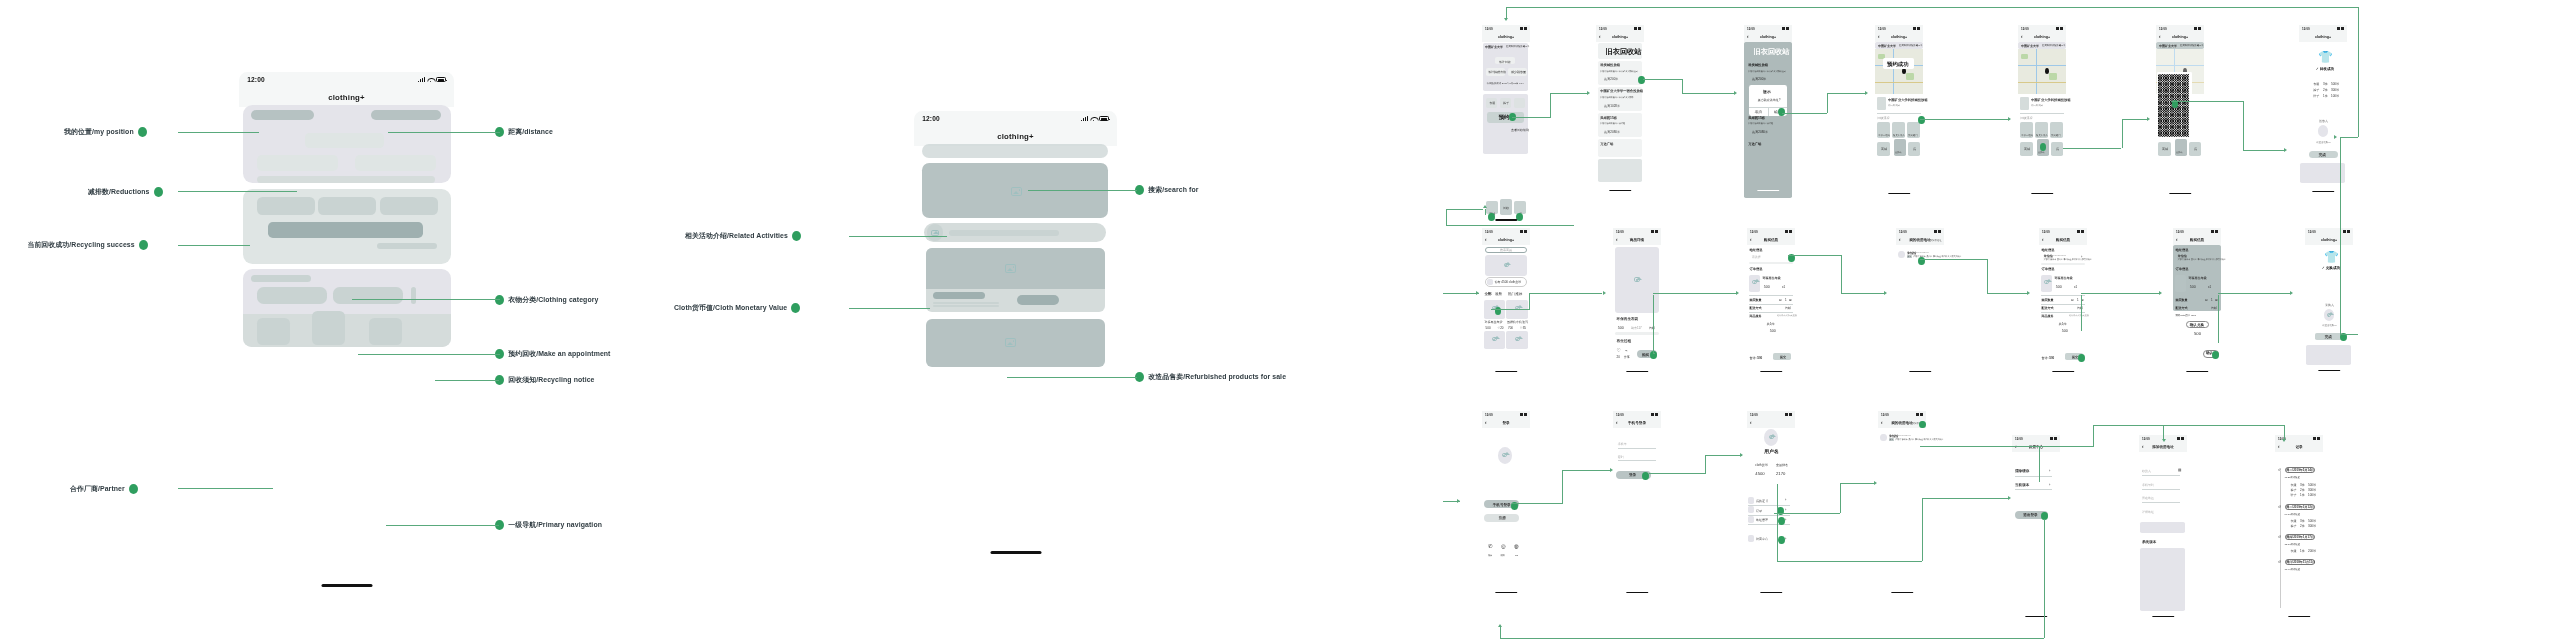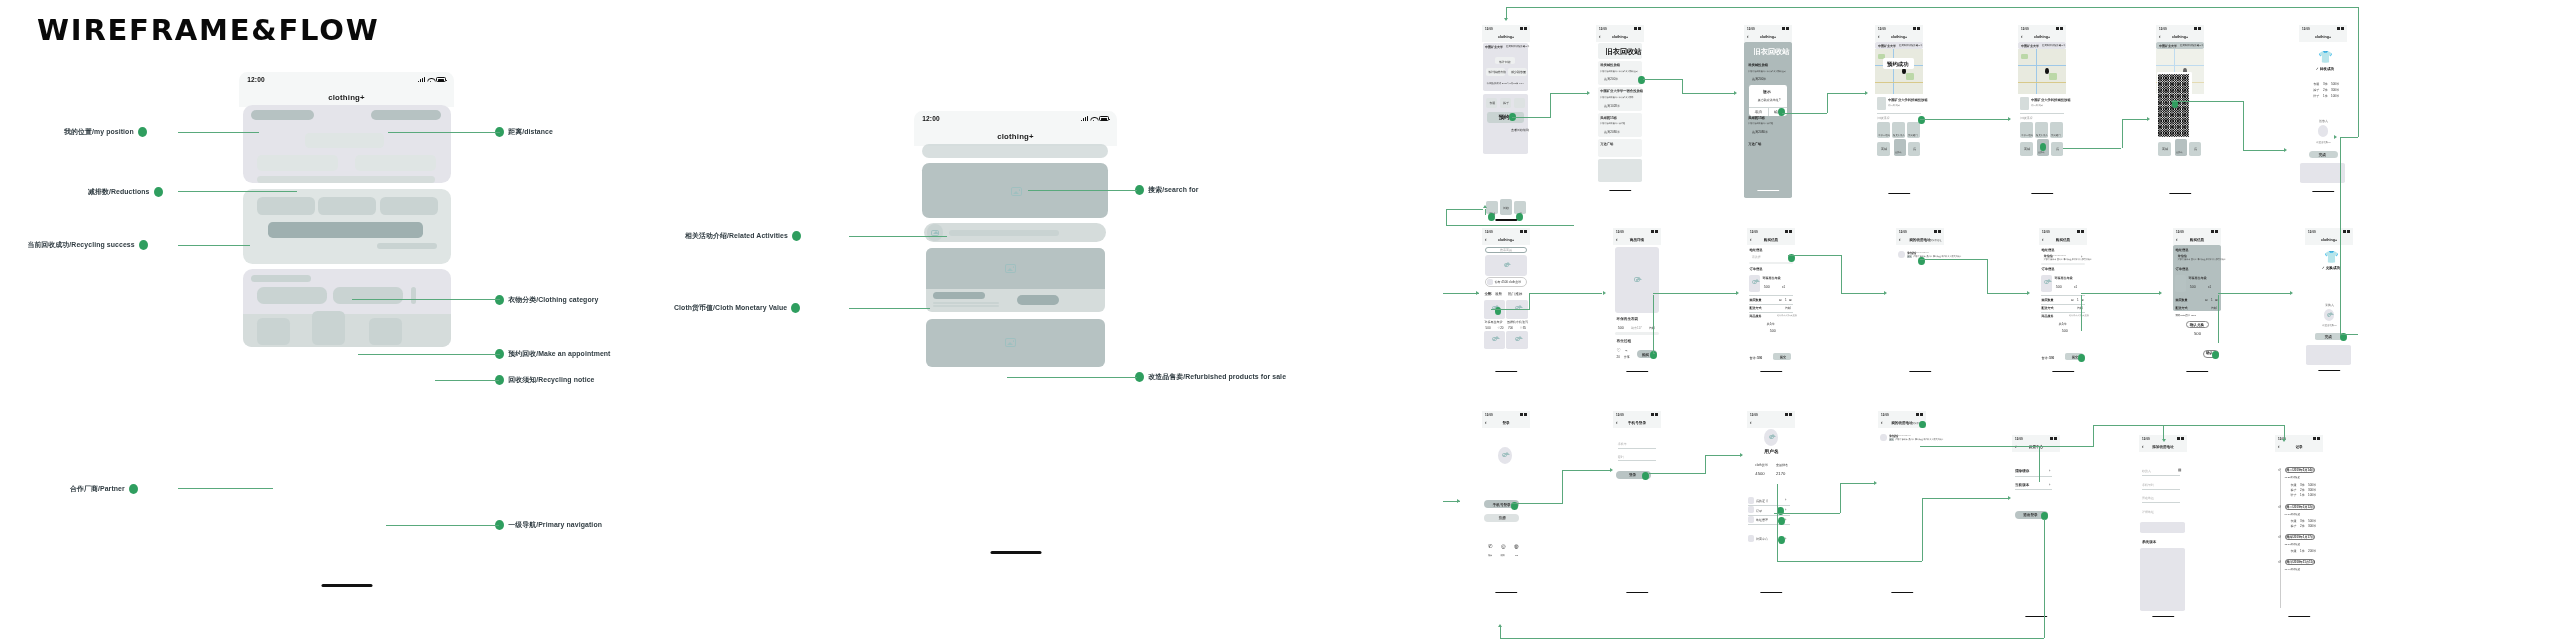--- a/index.html
+++ b/index.html
@@ -116,21 +116,20 @@
   .map .green { position:absolute;background:#bcd8a8;border-radius:1.2px; }
   .map .pin { position:absolute;width:4.2px;height:6px;background:#111;border-radius:50% 50% 50% 50%/60% 60% 40% 40%; }
   .tshirt { position:absolute;color:#3fc36d;font-size:12px;line-height:1; }
   .chk { position:absolute;font-size:3.6px;font-weight:700;color:#111;white-space:nowrap; }
 </style>
 </head>
 <body>
 
 <div class="page">
 
-  <div class="wf-title">WIREFRAME&amp;FLOW</div>
 
   <div class="wf-area">
 
     <div class="phone" style="left:239px;top:72px;width:215px;height:519px;">
       <div class="phone-status">
         <span class="clock">12:00</span>
         <span class="status-icons">
           <span class="ico-sig">
               <i></i>
               <i></i>

